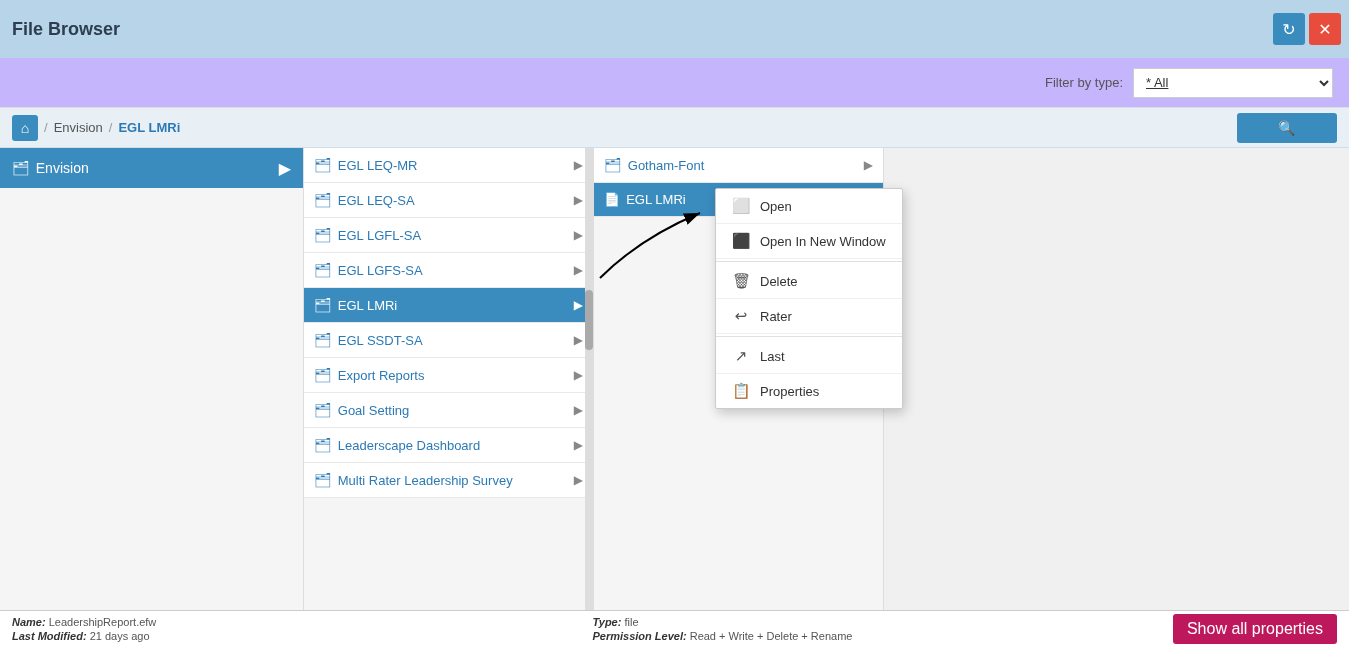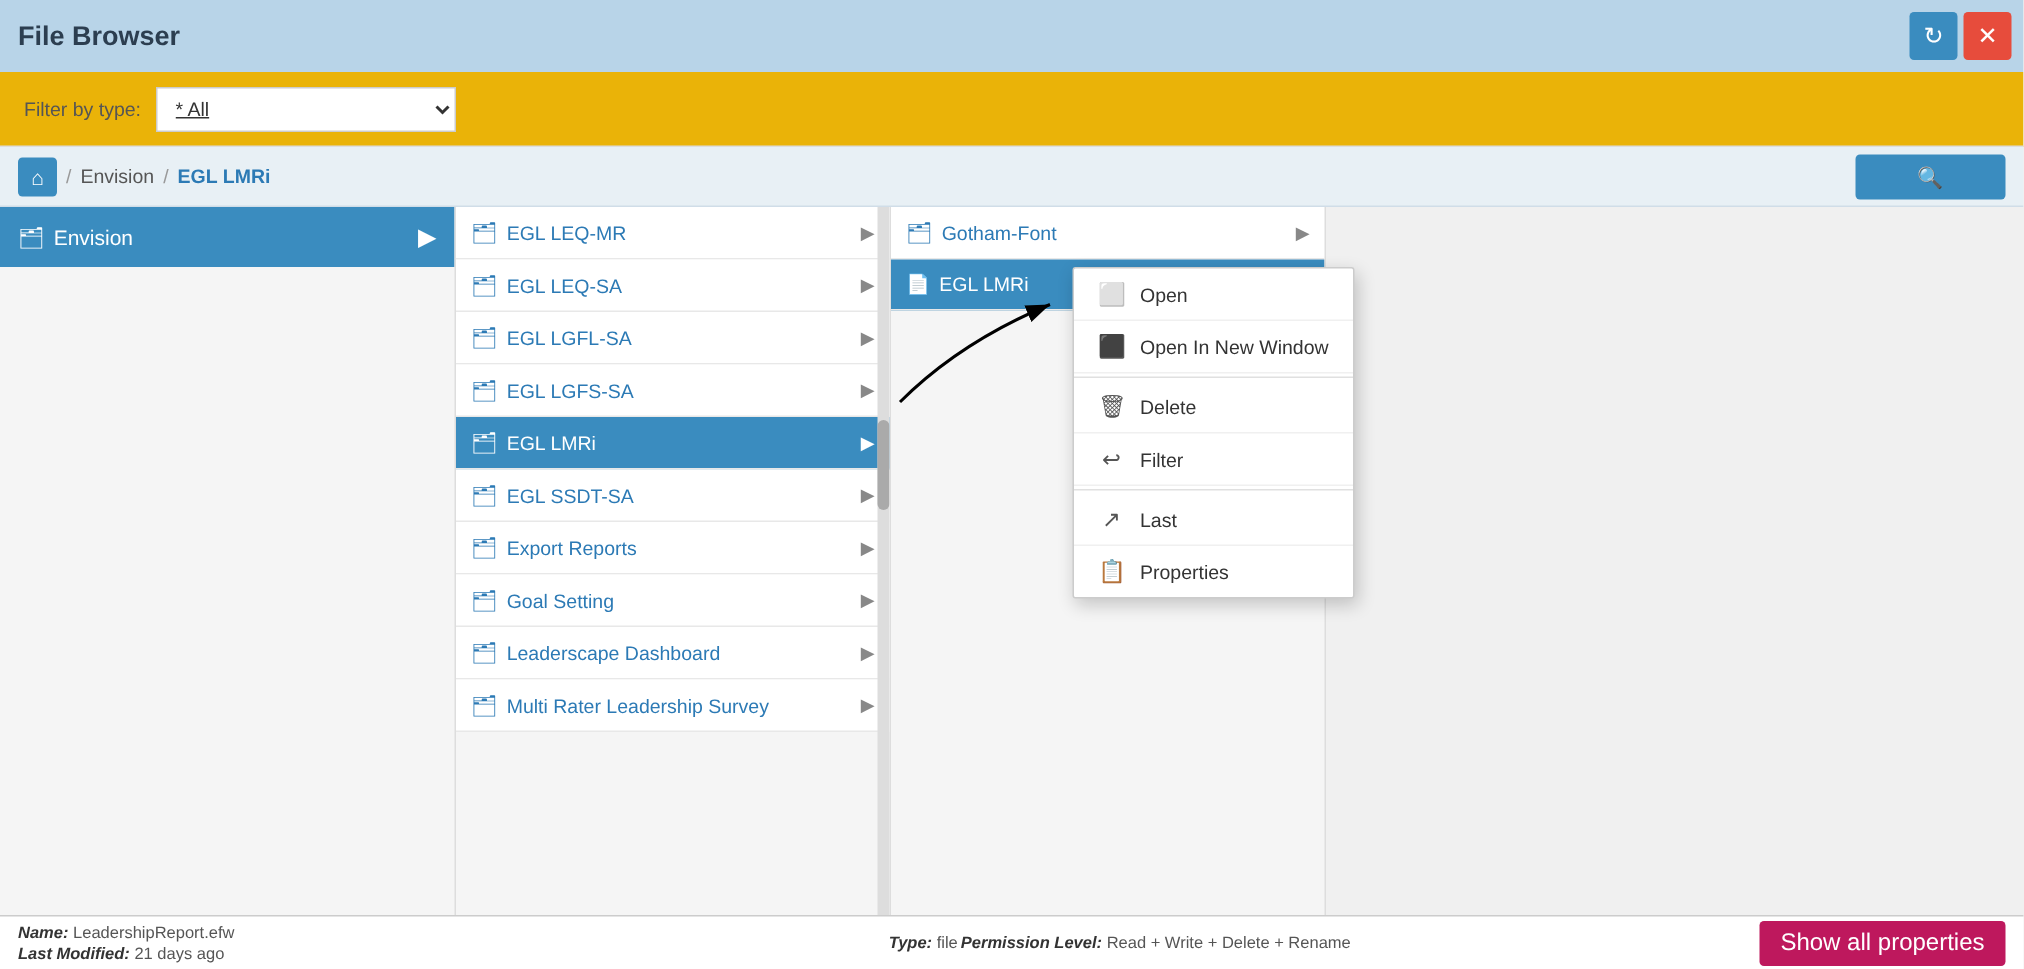--- a/index.html
+++ b/index.html
@@ -1,21 +1,21 @@
 <!DOCTYPE html>
 <html><head>
   <meta charset="utf-8">
   <style>
     * { box-sizing: border-box; margin: 0; padding: 0; font-family: Arial, sans-serif; }
     body { background: #f0f0f0; width: 1349px; height: 646px; overflow: hidden; font-size: 13px; }
 
     
     .header {
       background: #b8d4e8;
-      height: 48px;
+      height: 58px;
       display: flex;
       align-items: center;
       padding: 0 12px;
       position: relative;
     }
     .header-title {
       font-size: 18px;
       font-weight: bold;
       color: #2c3e50;
     }
@@ -37,24 +37,25 @@
       align-items: center;
       justify-content: center;
       font-size: 16px;
       color: white;
     }
     .btn-refresh { background: #3a8cbf; }
     .btn-close { background: #e74c3c; }
 
     
     .filter-bar {
-      background: #eab308;
+      background: #c4b5fd;
       height: 50px;
       display: flex;
       align-items: center;
+      justify-content: flex-end;
       padding: 0 16px;
       gap: 10px;
       border-bottom: 1px solid #ddd;
     }
     .filter-label { color: #555; font-size: 13px; }
     .filter-select {
       width: 200px;
       height: 30px;
       border: 1px solid #ccc;
       padding: 0 8px;
@@ -258,23 +259,24 @@
     .status-left {
       display: flex;
       flex-direction: column;
       gap: 2px;
       flex: 1;
     }
     .status-row { font-size: 11px; color: #555; }
     .status-label { font-weight: bold; color: #333; font-style: italic; }
     .status-middle {
       display: flex;
-      flex-direction: row;
+      flex-direction: column;
       gap: 2px;
       flex: 1;
+      justify-content: center;
     }
     .status-right {
       margin-left: auto;
     }
     .show-props-btn {
       background: #be185d;
       color: white;
       border: none;
       padding: 6px 14px;
       border-radius: 3px;
@@ -434,21 +436,21 @@
       <span class="ctx-icon">⬛</span>
       <span>Open In New Window</span>
     </div>
     <div class="context-menu-divider"></div>
     <div class="context-menu-item">
       <span class="ctx-icon">🗑</span>
       <span>Delete</span>
     </div>
     <div class="context-menu-item">
       <span class="ctx-icon">↩</span>
-      <span>Filter</span>
+      <span>Rater</span>
     </div>
     <div class="context-menu-divider"></div>
     <div class="context-menu-item">
       <span class="ctx-icon">↗</span>
       <span>Last</span>
     </div>
     <div class="context-menu-item">
       <span class="ctx-icon">📋</span>
       <span>Properties</span>
     </div>

